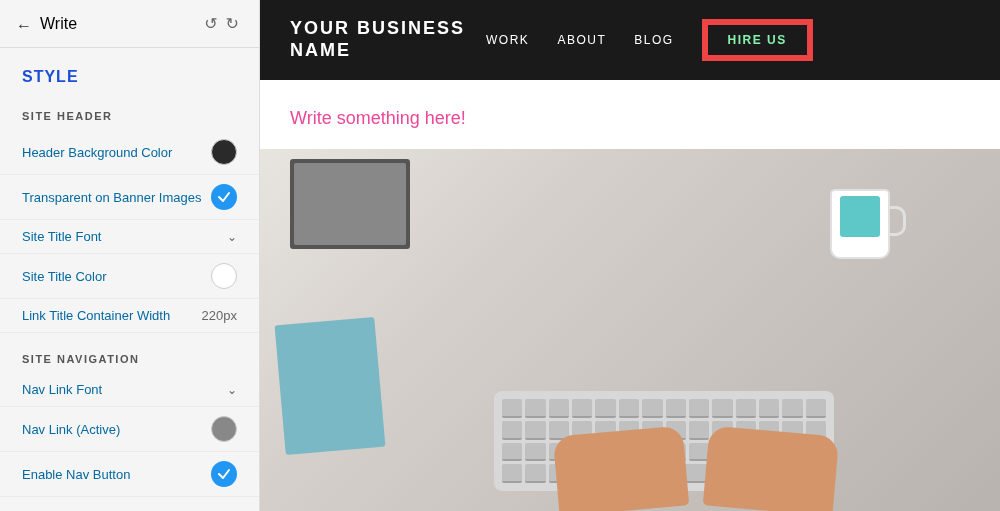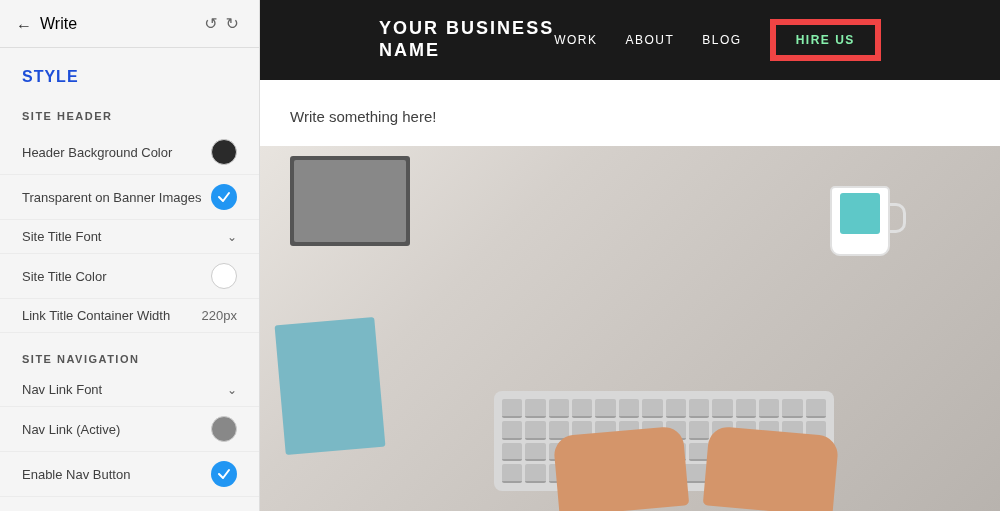--- a/index.html
+++ b/index.html
@@ -75,21 +75,21 @@
     .setting-row {
       display: flex;
       align-items: center;
       justify-content: space-between;
       padding: 9px 22px;
       border-bottom: 1px solid #ebebeb;
     }
 
     .setting-label {
       font-size: 13px;
-      color: #404040;
+      color: #0369a1;
     }
 
     .setting-value {
       font-size: 13px;
       color: #666;
       text-align: right;
     }
 
     .color-swatch {
       width: 26px;
@@ -139,24 +139,25 @@
       flex-direction: column;
       height: 511px;
       overflow: hidden;
     }
 
     
     .site-header {
       background: #1a1a1a;
       display: flex;
       align-items: center;
-      justify-content: center;
+      justify-content: flex-start;
       padding: 0 30px;
       height: 80px;
       min-height: 80px;
+      gap: 21px;
     }
 
     .site-title {
       color: #ffffff;
       font-size: 18px;
       font-weight: 700;
       letter-spacing: 2px;
       line-height: 1.2;
       text-transform: uppercase;
     }
@@ -196,22 +197,22 @@
       display: flex;
       flex-direction: column;
     }
 
     .content-text-area {
       padding: 28px 30px 20px;
       background: #fff;
     }
 
     .content-placeholder {
-      font-size: 15px;
-      color: #404040;
+      font-size: 18px;
+      color: #ec4899;
       text-align: right;
     }
 
     .hero-image-area {
       flex: 1;
       overflow: hidden;
       position: relative;
       background: #d4d0cc;
     }
 

